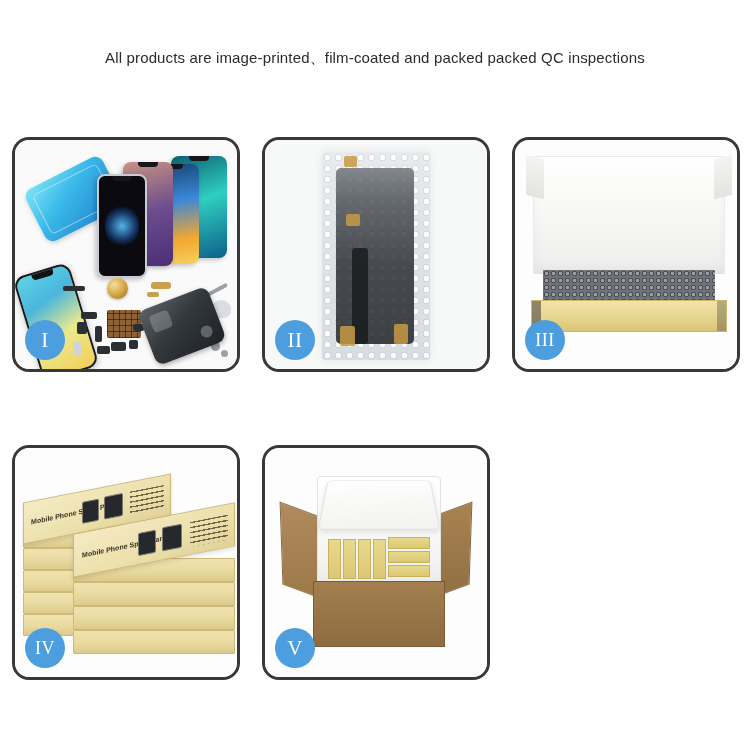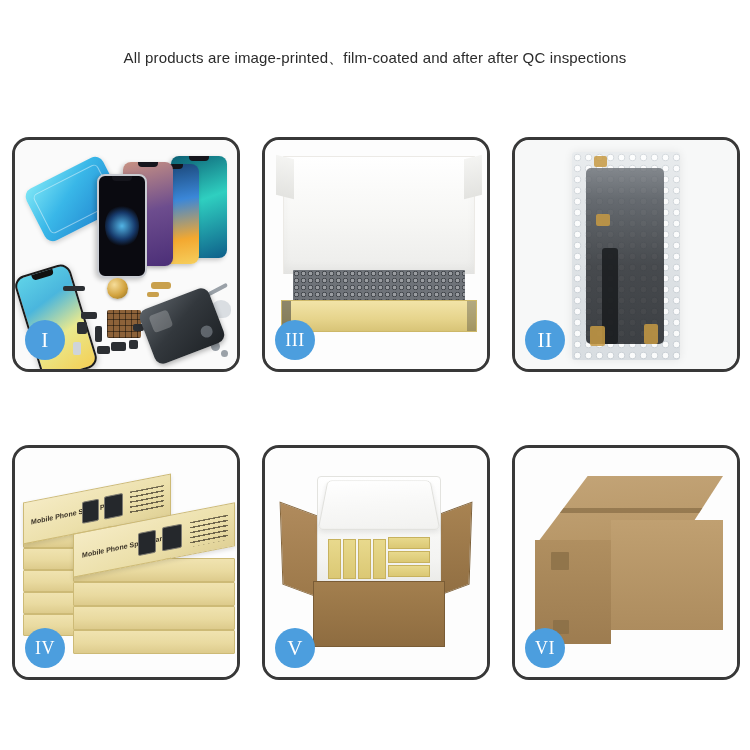--- a/index.html
+++ b/index.html
@@ -400,21 +400,21 @@
     background: rgba(136,109,69,.75);
     border-radius: 1px;
   }
 </style>
 </head>
 <body>
 
 <div class="page">
 
   <div class="header">
-    <div class="sub-title">All products are image-printed、film-coated and after after QC inspections</div>
+    <div class="sub-title">All products are image-printed、film-coated and packed packed QC inspections</div>
   </div>
 
   <div class="grid">
 
     <div class="panel">
       <div class="panel-inner">
         <div class="p1-bg"></div>
 
         <div class="film"></div>
 
@@ -458,41 +458,41 @@
         <div class="part silver" style="left:196px; top:202px; width:9px; height:9px; border-radius:50%;"></div>
         <div class="part silver" style="left:206px; top:210px; width:7px; height:7px; border-radius:50%;"></div>
 
         <div class="back-housing"></div>
       </div>
       <div class="badge">I</div>
     </div>
 
     <div class="panel">
       <div class="panel-inner">
-        <div class="p3-bg"></div>
-        <div class="box3-lid"></div>
-        <div class="box3-foam"></div>
-        <div class="box3-base"></div>
-      </div>
-      <div class="badge wide">III</div>
-    </div>
-
-    <div class="panel">
-      <div class="panel-inner">
         <div class="p2-bg"></div>
         <div class="bubble-bag">
           <div class="screen-inside"></div>
           <div class="flex-tail"></div>
           <div class="gold-tab" style="left:22px; top:4px;  width:13px; height:11px;"></div>
           <div class="gold-tab" style="left:24px; top:62px; width:14px; height:12px;"></div>
           <div class="gold-tab" style="left:18px; top:174px; width:15px; height:20px;"></div>
           <div class="gold-tab" style="left:72px; top:172px; width:14px; height:20px;"></div>
         </div>
       </div>
       <div class="badge">II</div>
+    </div>
+
+    <div class="panel">
+      <div class="panel-inner">
+        <div class="p3-bg"></div>
+        <div class="box3-lid"></div>
+        <div class="box3-foam"></div>
+        <div class="box3-base"></div>
+      </div>
+      <div class="badge wide">III</div>
     </div>
 
     <div class="panel">
       <div class="panel-inner">
         <div class="p4-bg"></div>
 
         <div class="stackA">
           <div class="kbox" style="top:44px;  height:22px;"></div>
           <div class="kbox" style="top:66px;  height:22px;"></div>
           <div class="kbox" style="top:88px;  height:22px;"></div>
@@ -538,26 +538,15 @@
           <div class="ybox" style="left:70px; top:74px; width:42px; height:12px;"></div>
           <div class="ybox" style="left:70px; top:88px; width:42px; height:12px;"></div>
         </div>
 
         <div class="foam-lid"></div>
         <div class="carton-front"></div>
       </div>
       <div class="badge">V</div>
     </div>
 
-    <div class="panel">
-      <div class="panel-inner">
-        <div class="p6-bg"></div>
-        <div class="c6-top"></div>
-        <div class="c6-left"></div>
-        <div class="c6-right"></div>
-        <div class="c6-tab" style="left:36px; top:104px; width:18px; height:18px;"></div>
-        <div class="c6-tab" style="left:38px; top:172px; width:16px; height:14px;"></div>
-      </div>
-      <div class="badge wide">VI</div>
-    </div>
 
   </div>
 </div>
 
 </body></html>

